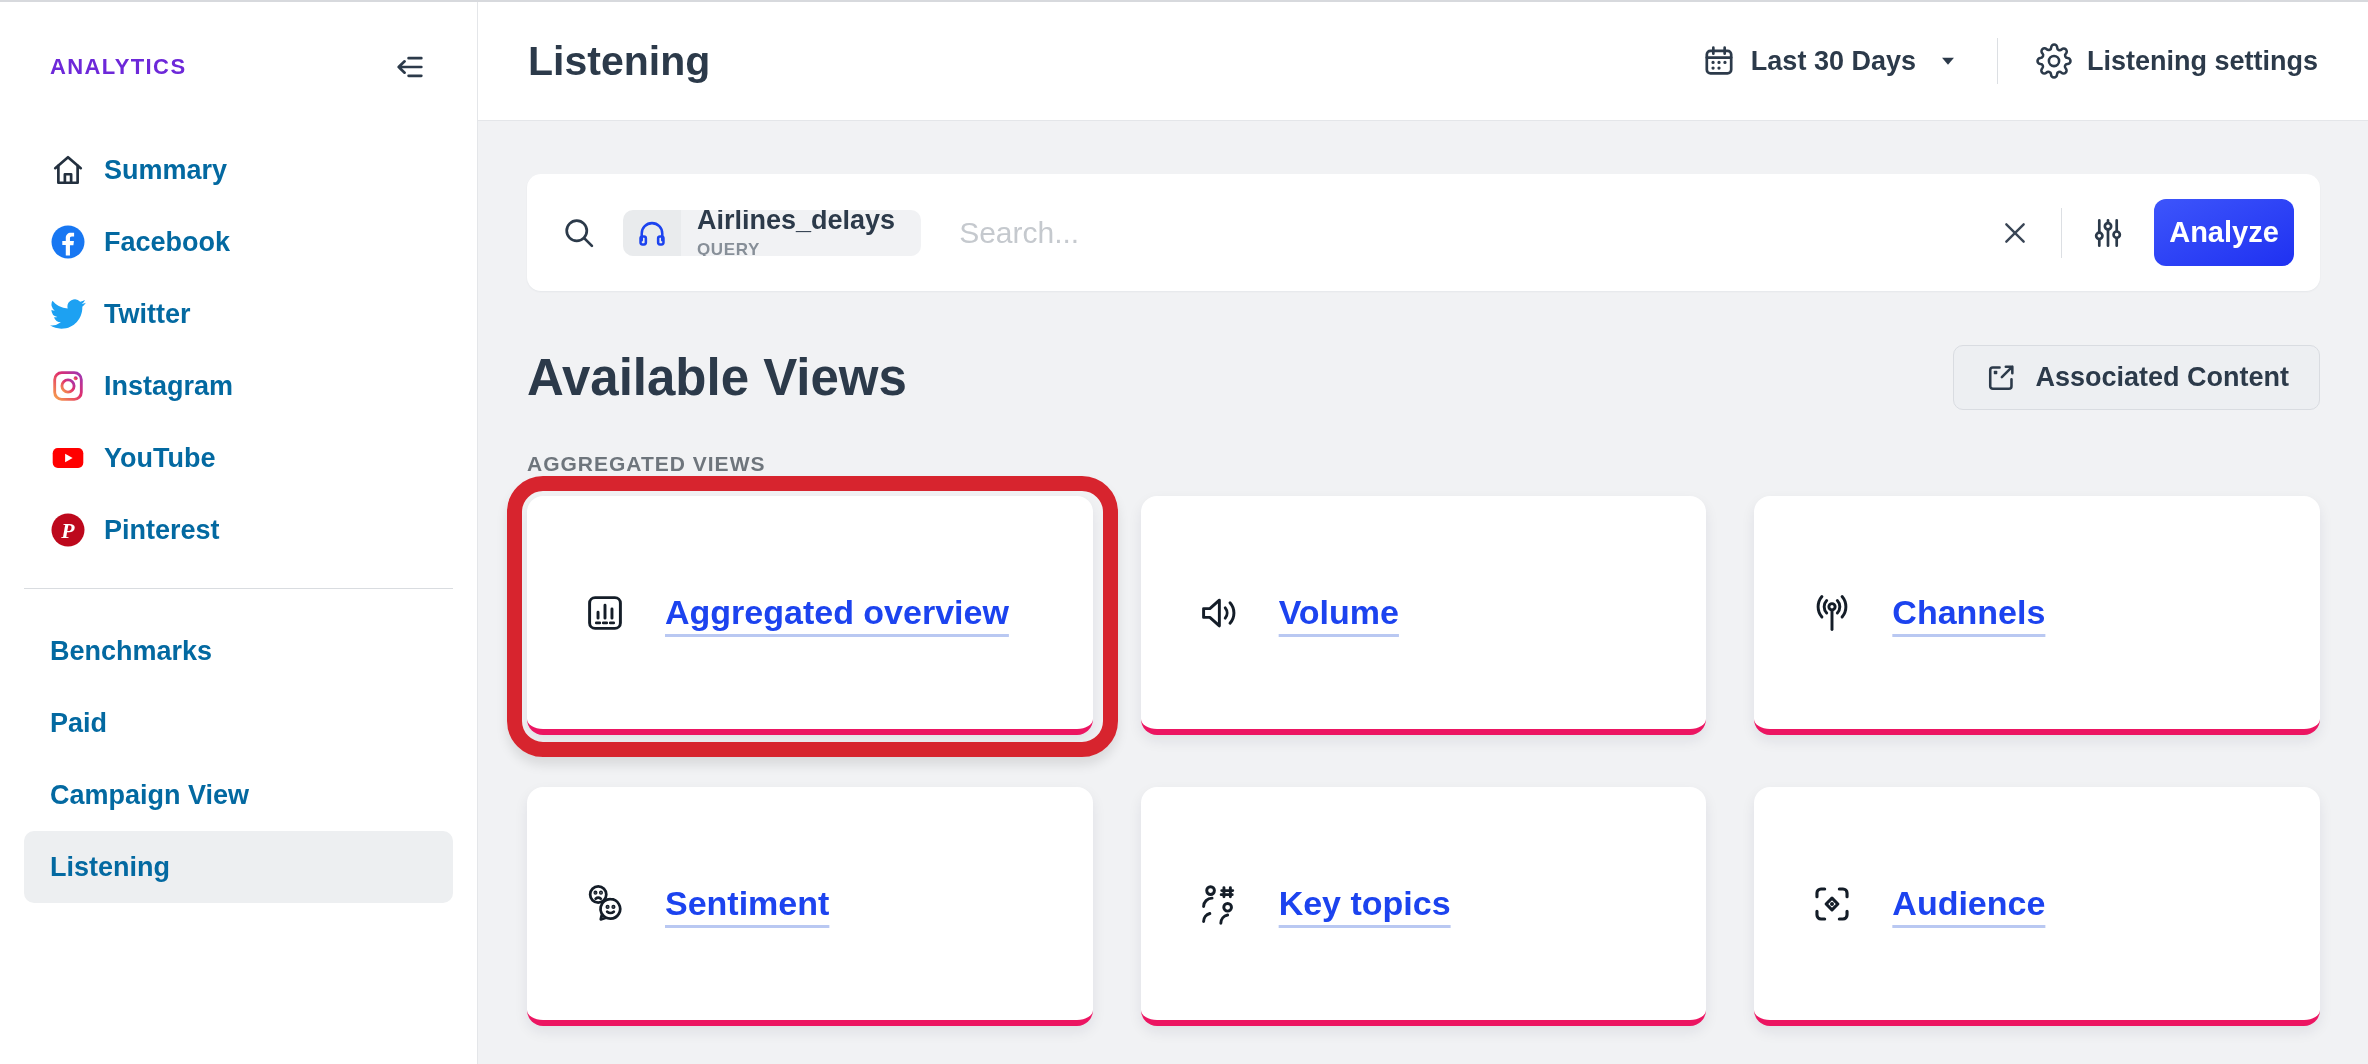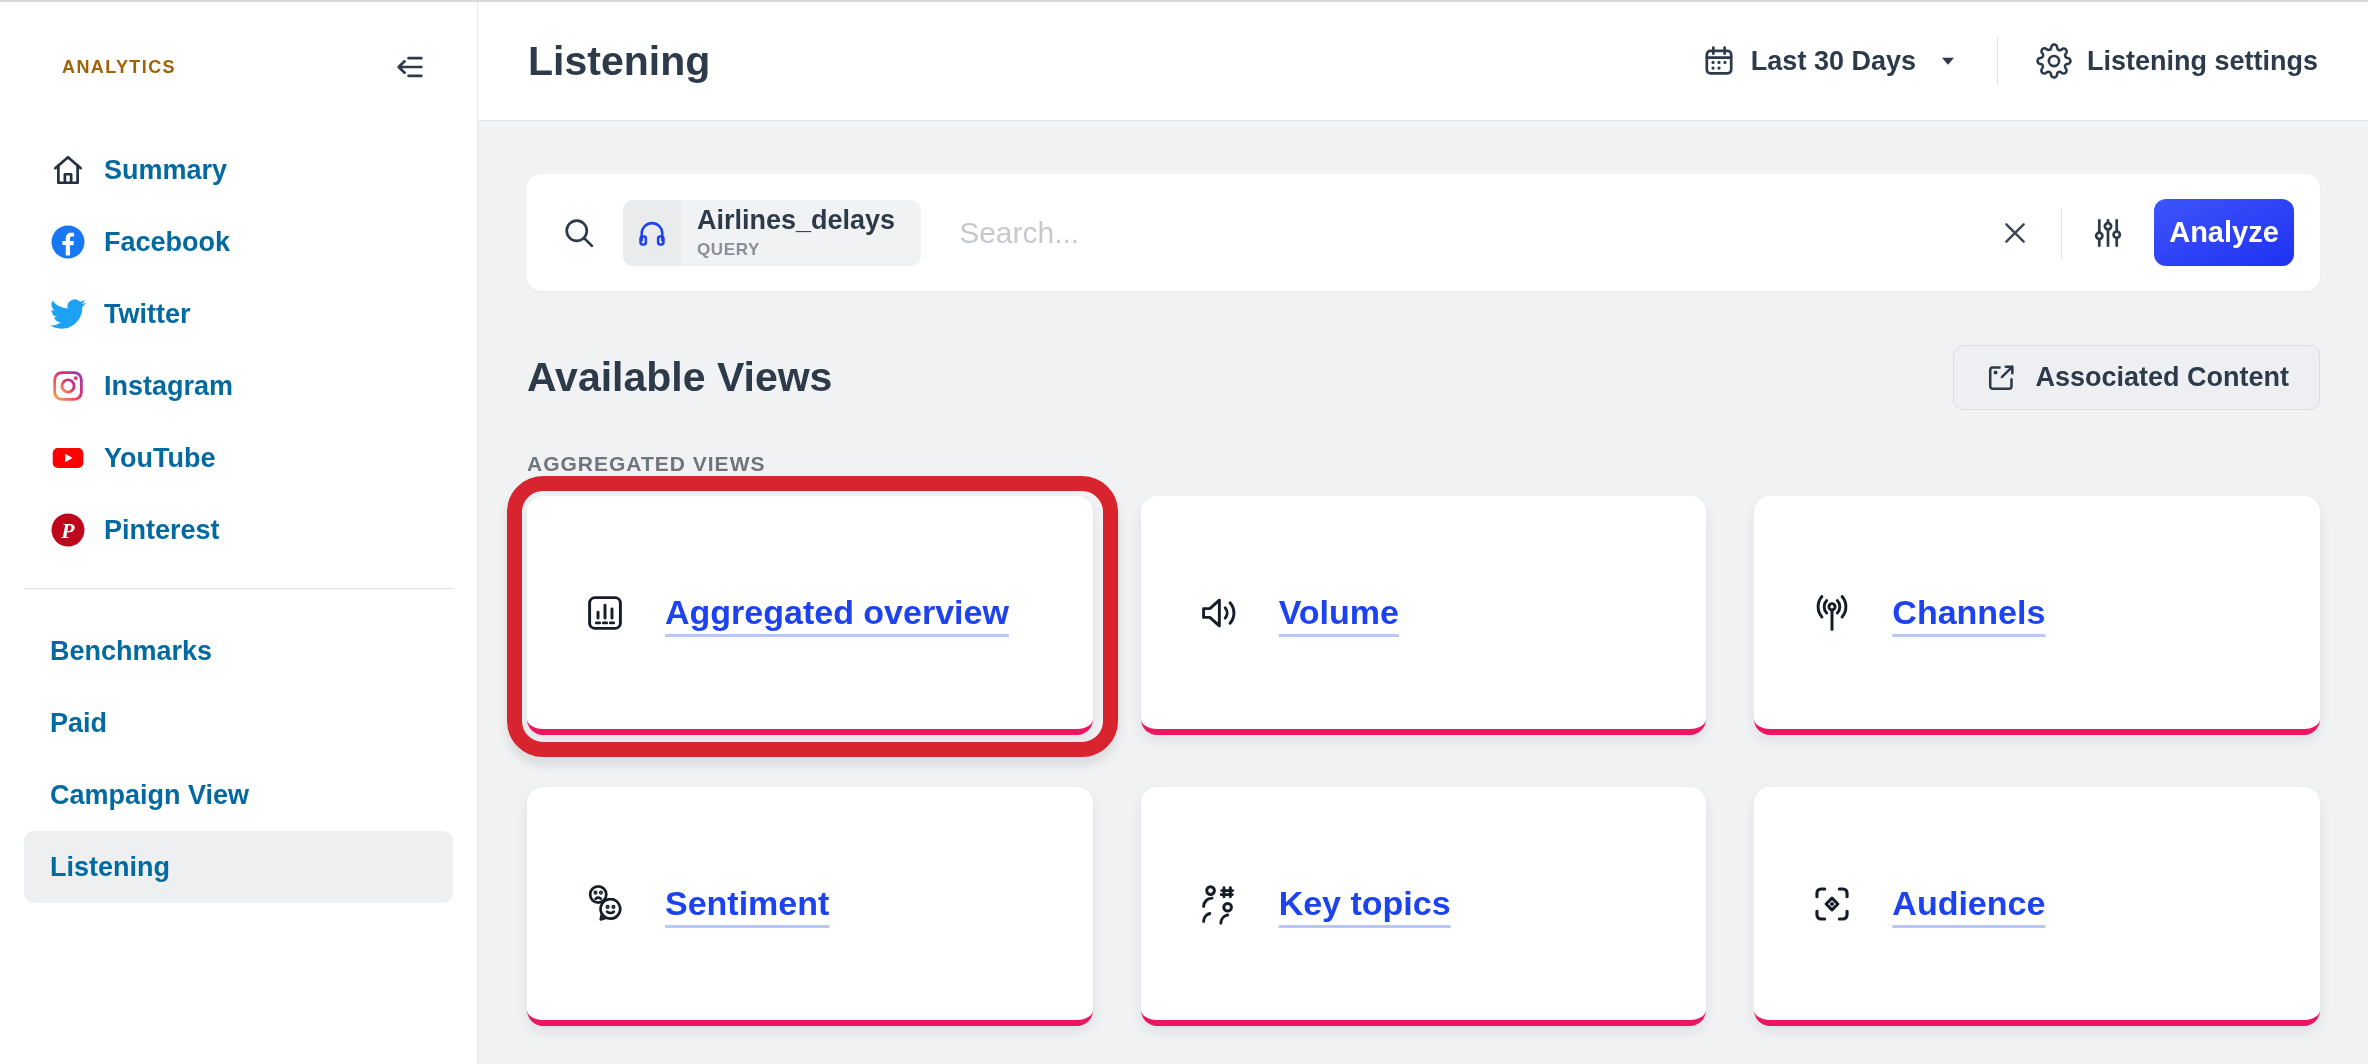--- a/index.html
+++ b/index.html
@@ -15,21 +15,21 @@
   .sidebar {
     width:478px; min-width:478px; background:#ffffff;
     border-right:1px solid #e4e6e9;
     display:flex; flex-direction:column;
   }
   .sidebar-header {
     display:flex; align-items:center; justify-content:space-between;
     padding:48px 50px 0 50px;
   }
   .brand {
-    font-size:18px; font-weight:700; letter-spacing:1.4px; color:#a16207;margin-left:12px;
+    font-size:22px; font-weight:700; letter-spacing:1.4px; color:#6d28d9;
   }
   .collapse-btn { background:none; border:none; cursor:pointer; color:#2c3a4a; display:flex; }
   .nav-primary { margin-top:50px; display:flex; flex-direction:column; }
   .nav-item {
     height:72px; margin:0 24px; padding:0 26px; border-radius:10px;
     display:flex; align-items:center; gap:18px;
     font-size:27px; font-weight:700; color:#0369a1; cursor:pointer;text-align:right;
   }
   .nav-item .nicon { width:36px; height:36px; display:flex; align-items:center; justify-content:center; flex:0 0 36px; }
   .sidebar-divider { height:1px; background:#d9dce0; margin:22px 24px 26px 24px; }
@@ -54,42 +54,42 @@
 
   
   .content { flex:1; background:#f1f2f4; padding:53px 48px 0 49px; }
 
   .searchbar {
     height:117px; background:#fff; border-radius:14px;
     display:flex; align-items:center; padding:0 26px 0 34px;
     box-shadow:0 1px 2px rgba(20,30,60,.05);
   }
   .search-glass { color:#2c3a4a; margin-right:26px; display:flex; }
-  .query-chip { display:flex; height:66px; border-radius:10px; overflow:hidden; cursor:pointer; }
+  .query-chip { display:flex; height:46px; border-radius:10px; overflow:hidden; cursor:pointer; }
   .query-chip-icon { width:58px; background:#e9ebed; display:flex; align-items:center; justify-content:center; color:#1c43ef; }
   .query-chip-text { background:#f1f2f4; padding:8px 26px 8px 16px; display:flex; flex-direction:column; justify-content:center; }
   .query-chip-label { font-size:27px; font-weight:700; color:#2c3a4a; line-height:1.15; }
   .query-chip-type { font-size:17px; font-weight:700; color:#878f98; letter-spacing:.6px; margin-top:3px; }
   .search-input {
     flex:1; border:none; outline:none; background:transparent;
     font-family:inherit; font-size:30px; color:#2c3a4a; margin-left:38px; min-width:0;
   }
   .search-input::placeholder { color:#c5c9ce; }
   .icon-btn { background:none; border:none; cursor:pointer; display:flex; color:#3a4656; }
   .clear-btn { margin-right:30px; }
   .search-vdivider { width:1px; height:50px; background:#dcdfe3; margin-right:28px; }
   .filters-btn { margin-right:28px; color:#2c3a4a; }
   .analyze-btn {
     width:140px; height:67px; border:none; border-radius:12px; cursor:pointer;
     background:linear-gradient(155deg,#3d55fb 0%,#1f31f1 100%);
     color:#fff; font-family:inherit; font-size:29px; font-weight:700;
   }
 
   .views-header { margin-top:54px; display:flex; align-items:center; justify-content:space-between; }
-  .views-title { font-size:41px; font-weight:700; color:#2c3a4a; }
+  .views-title { font-size:51px; font-weight:700; color:#2c3a4a; }
   .assoc-btn {
     height:65px; padding:12px 30px; border-radius:10px; cursor:pointer;
     background:#edeff2; border:1px solid #d9dce1;
     display:flex; align-items:center; gap:17px;
     font-family:inherit; font-size:27px; font-weight:700; color:#2c3a4a;
   }
   .section-label { margin-top:42px; font-size:21px; font-weight:700; letter-spacing:1px; color:#6e757c; }
 
   .cards {
     margin-top:20px;

